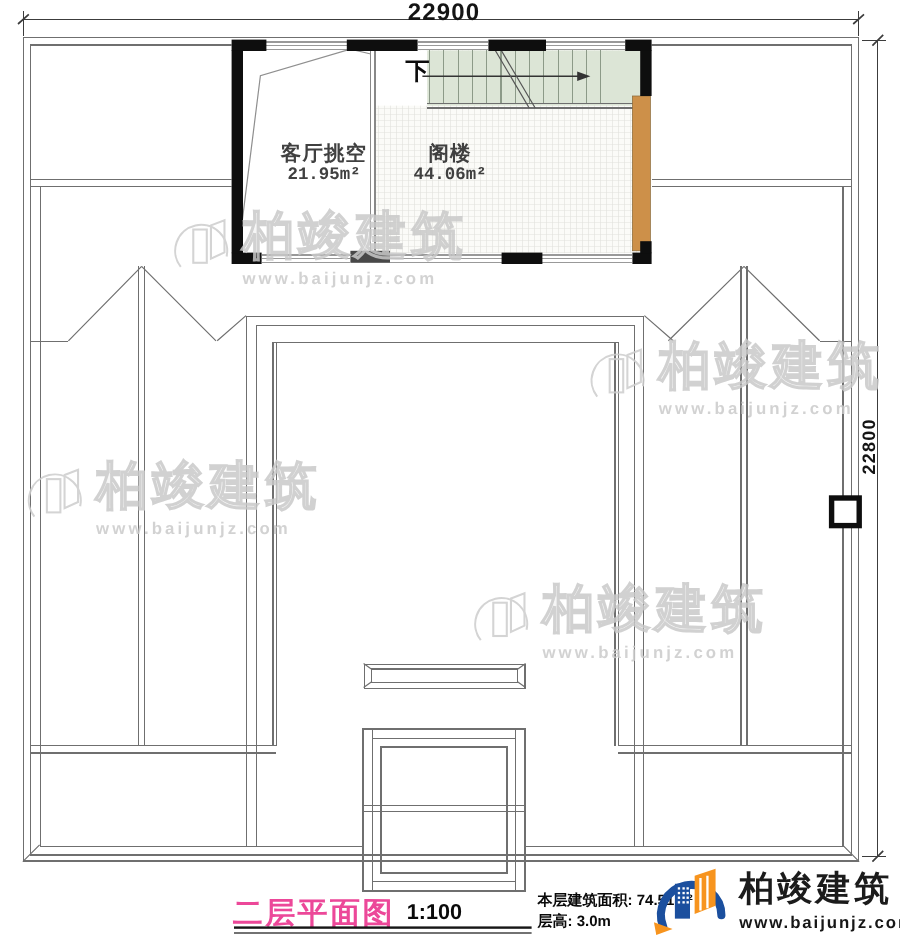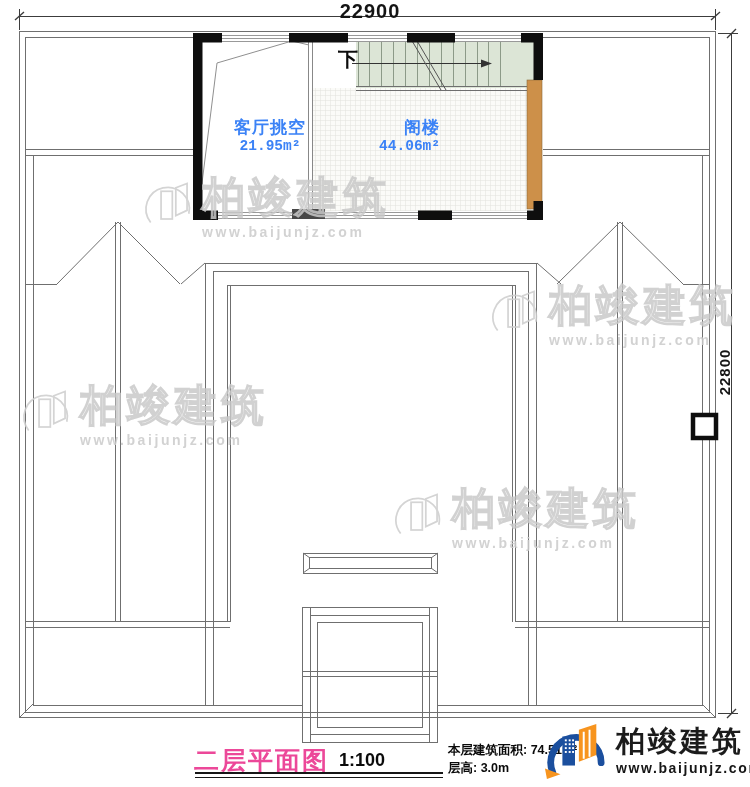--- a/index.html
+++ b/index.html
@@ -16,25 +16,25 @@
   .dim-top{
     left:330px;top:0px;width:80px;text-align:center;
     font-size:20px;font-weight:700;letter-spacing:1px;color:#141414;
   }
   .dim-right{
     left:693px;top:340px;width:64px;height:64px;
     font-size:15px;font-weight:700;letter-spacing:1px;color:#141414;
     transform:rotate(-90deg);transform-origin:center center;
     text-align:center;line-height:64px;
   }
-  .room-label{ text-align:center;line-height:1.15;color:#3b82f6;}
+  .room-label{ text-align:center;line-height:1.15;color:#404040;}
   .room-label .rname{font-size:17px;font-weight:700;letter-spacing:1px;}
   .room-label .rarea{font-size:14.5px;font-weight:700;font-family:Liberation Mono, monospace;}
   .lbl-room1{left:200px;top:118px;width:140px;}
-  .lbl-room2{left:310px;top:118px;width:130px;text-align:right;}
+  .lbl-room2{left:310px;top:118px;width:130px;}
   .stairs-down{
     left:334px;top:46px;width:28px;text-align:center;
     font-size:20px;font-weight:700;color:#0c0c0c;
   }
 
   
   .watermark{
     display:flex;align-items:flex-start;gap:8px;
     pointer-events:none;opacity:.85;
   }

